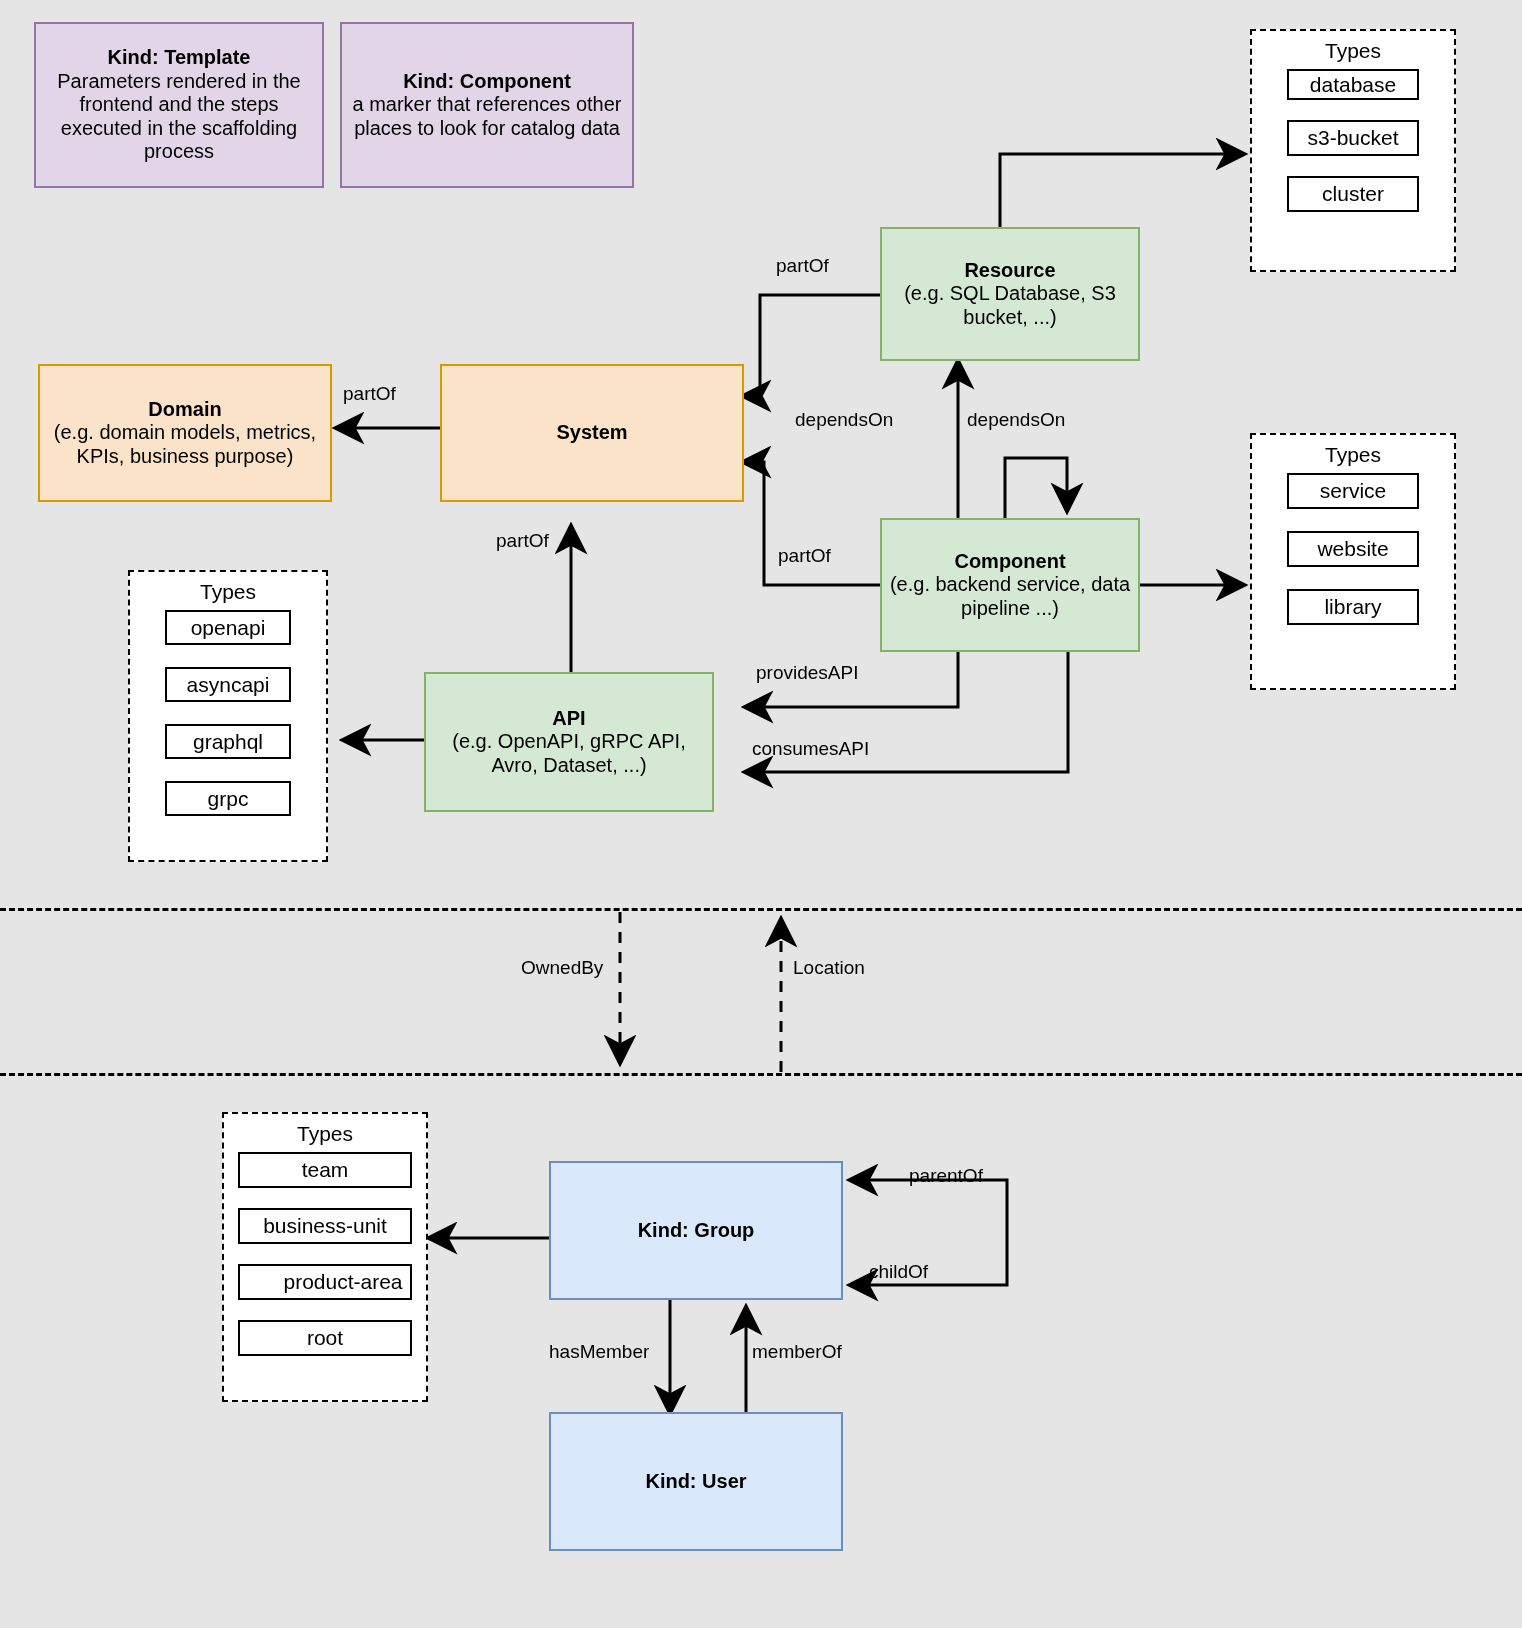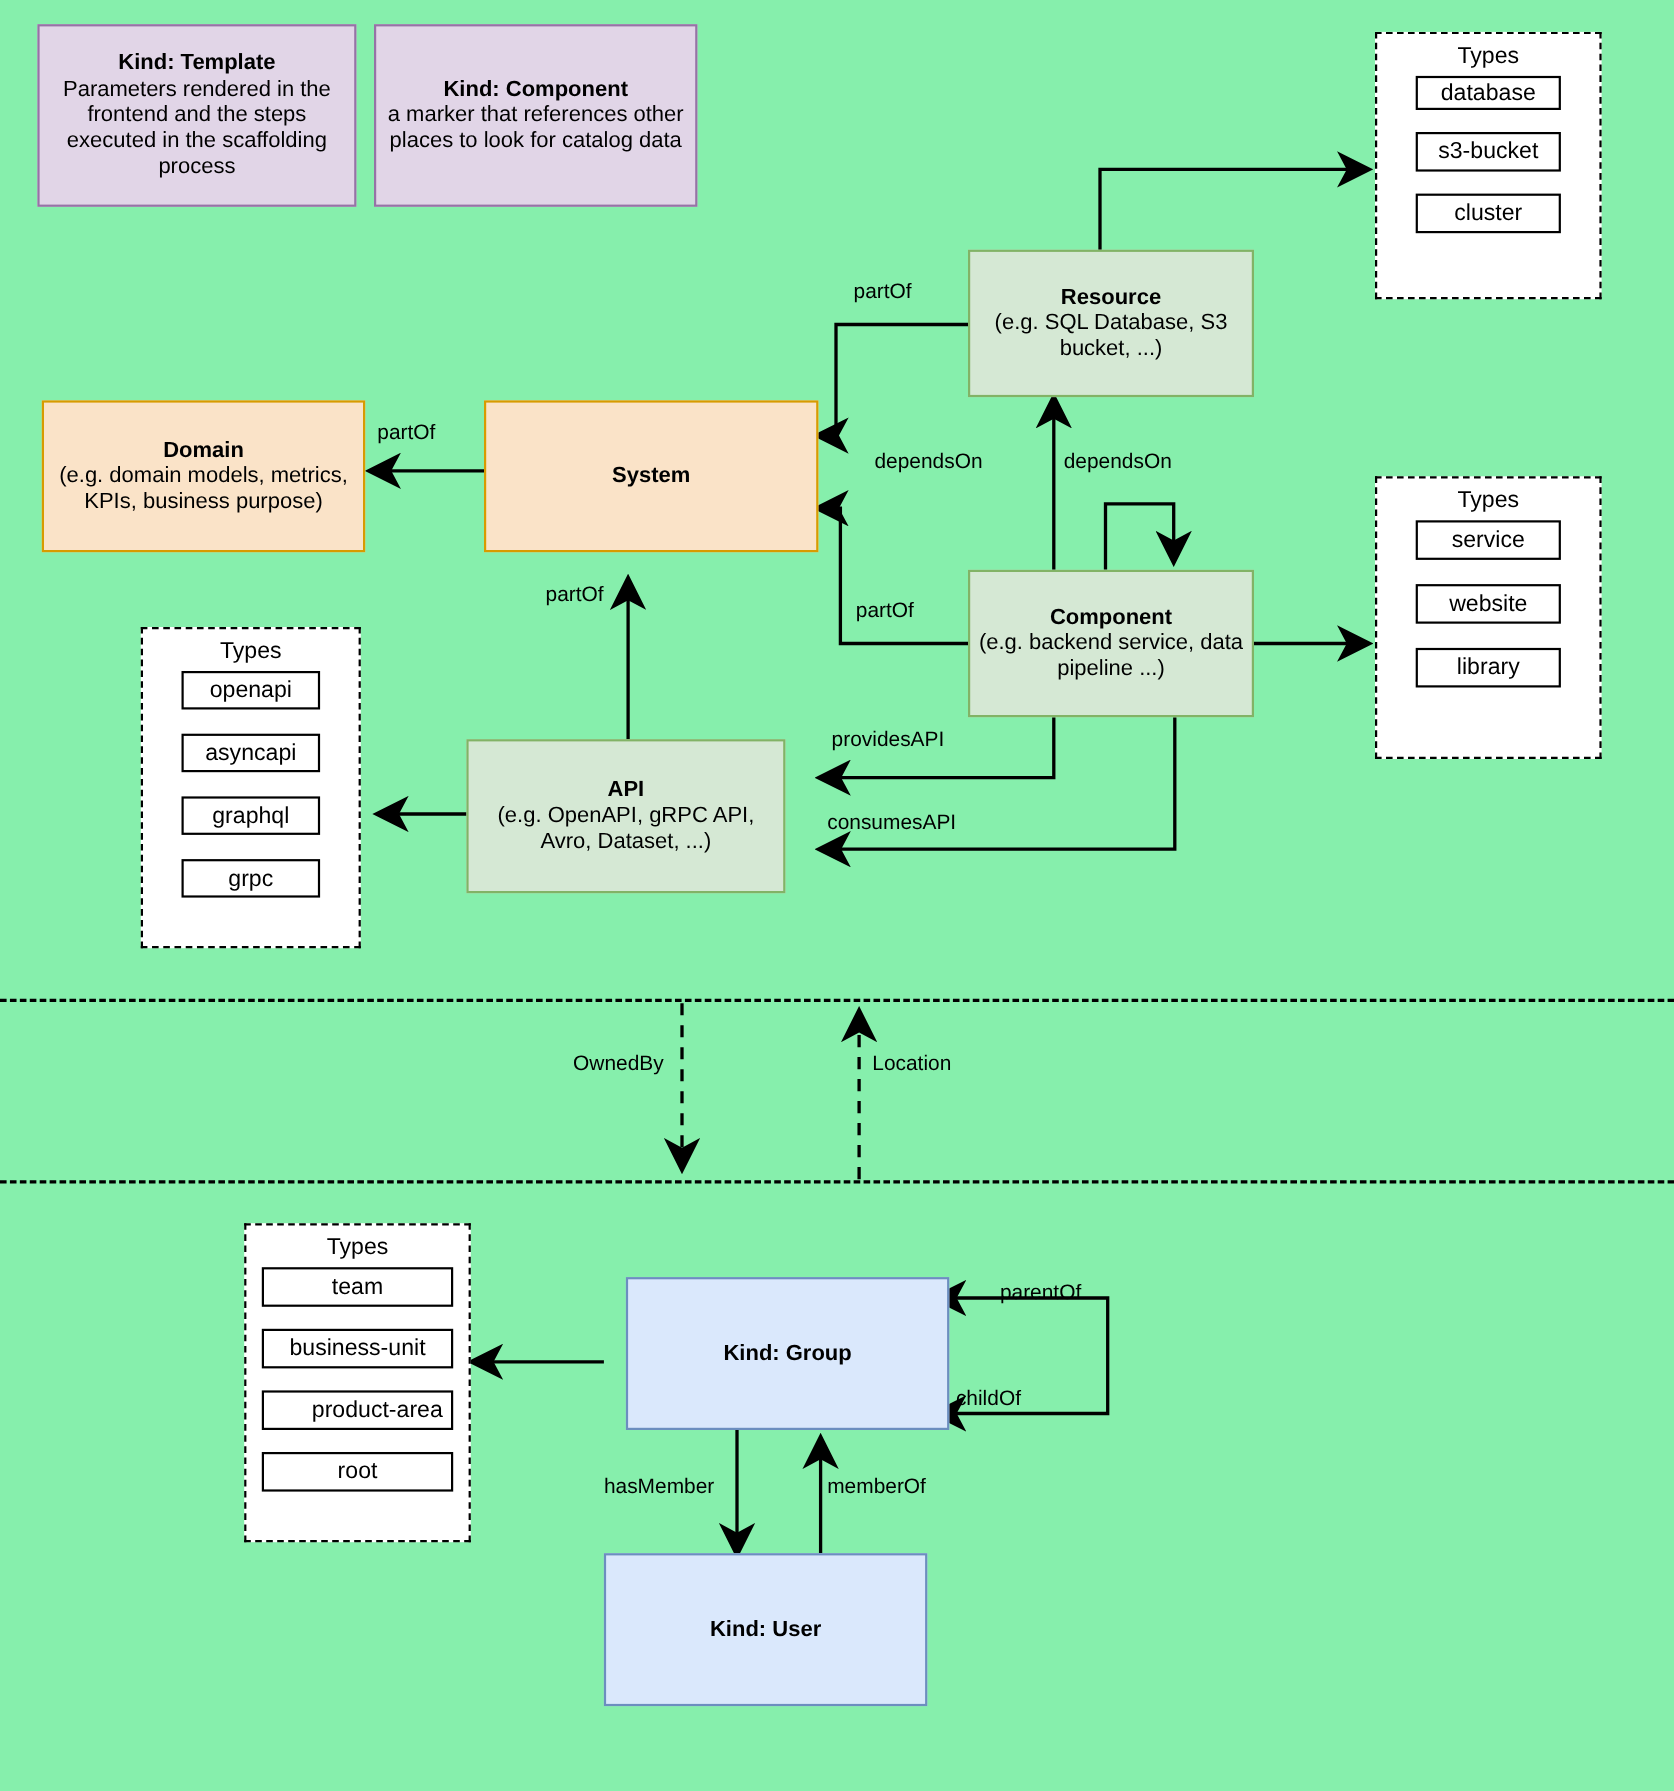--- a/index.html
+++ b/index.html
@@ -1,17 +1,17 @@
 <!DOCTYPE html>
 <html><head>
 <meta charset="utf-8">
 <style>
   html,body{margin:0;padding:0;background:#ffffff;}
   body{font-family:"Liberation Sans",sans-serif;}
-  #stage{position:relative;width:1522px;height:1628px;overflow:hidden;background:#86efac;}
+  #stage{position:relative;width:1522px;height:1628px;overflow:hidden;background:#e5e5e5;}
   #wires{position:absolute;left:0;top:0;width:1522px;height:1628px;pointer-events:none;}
   .node{position:absolute;box-sizing:border-box;display:flex;align-items:center;justify-content:center;
         text-align:center;line-height:1.18;font-size:20px;color:#000;padding:4px 6px;}
   .node .inner{width:100%;}
   .node .ttl{font-weight:bold;display:block;}
   .purple{background:#e1d5e7;border:2px solid #9673a6;}
   .orange{background:#fae3c8;border:2px solid #d79b00;}
   .green {background:#d5e8d4;border:2px solid #82b366;}
   .blue  {background:#dae8fc;border:2px solid #6c8ebf;}
   .typesbox{position:absolute;box-sizing:border-box;border:2px dashed #000;background:#fff;
@@ -117,21 +117,21 @@
     </div>
   </div>
 
   <div class="node green" style="left:424px;top:672px;width:290px;height:140px;">
     <div class="inner">
       <span class="ttl">API</span>
       <span>(e.g. OpenAPI, gRPC API, Avro, Dataset, ...)</span>
     </div>
   </div>
 
-  <div class="node blue" style="left:549px;top:1161px;width:294px;height:139px;margin-left:20px;">
+  <div class="node blue" style="left:549px;top:1161px;width:294px;height:139px;">
     <div class="inner">
       <span class="ttl">Kind: Group</span>
     </div>
   </div>
 
   <div class="node blue" style="left:549px;top:1412px;width:294px;height:139px;">
     <div class="inner">
       <span class="ttl">Kind: User</span>
     </div>
   </div>

